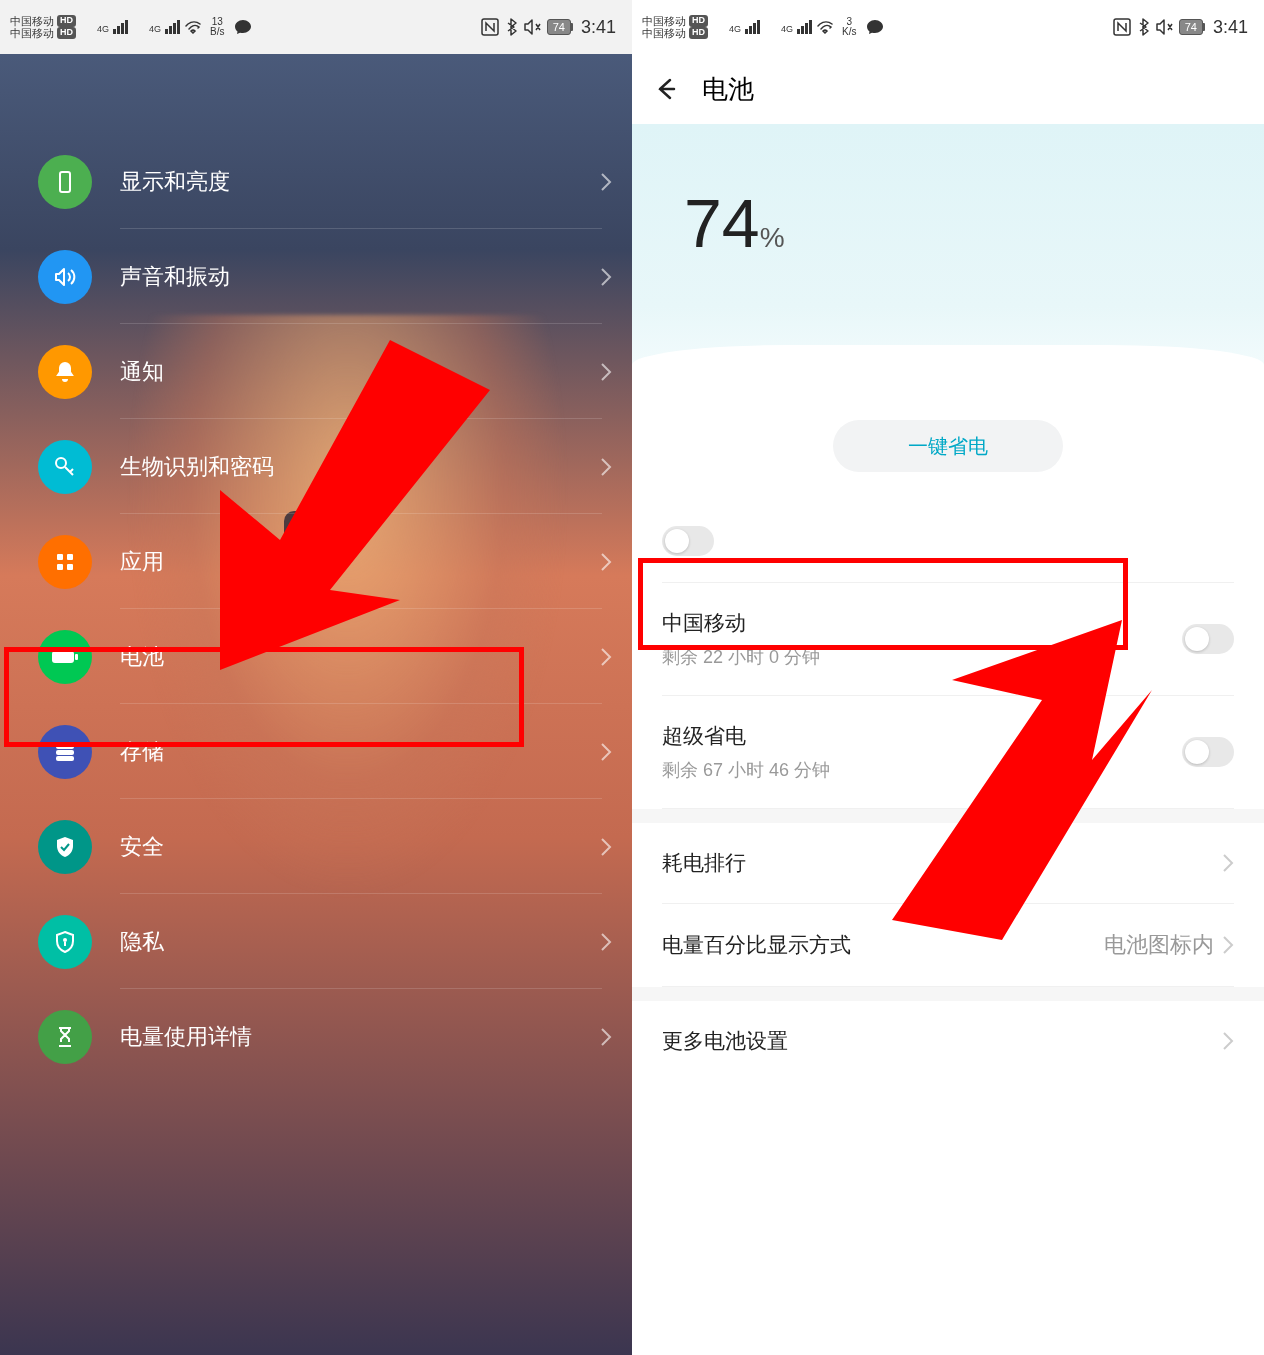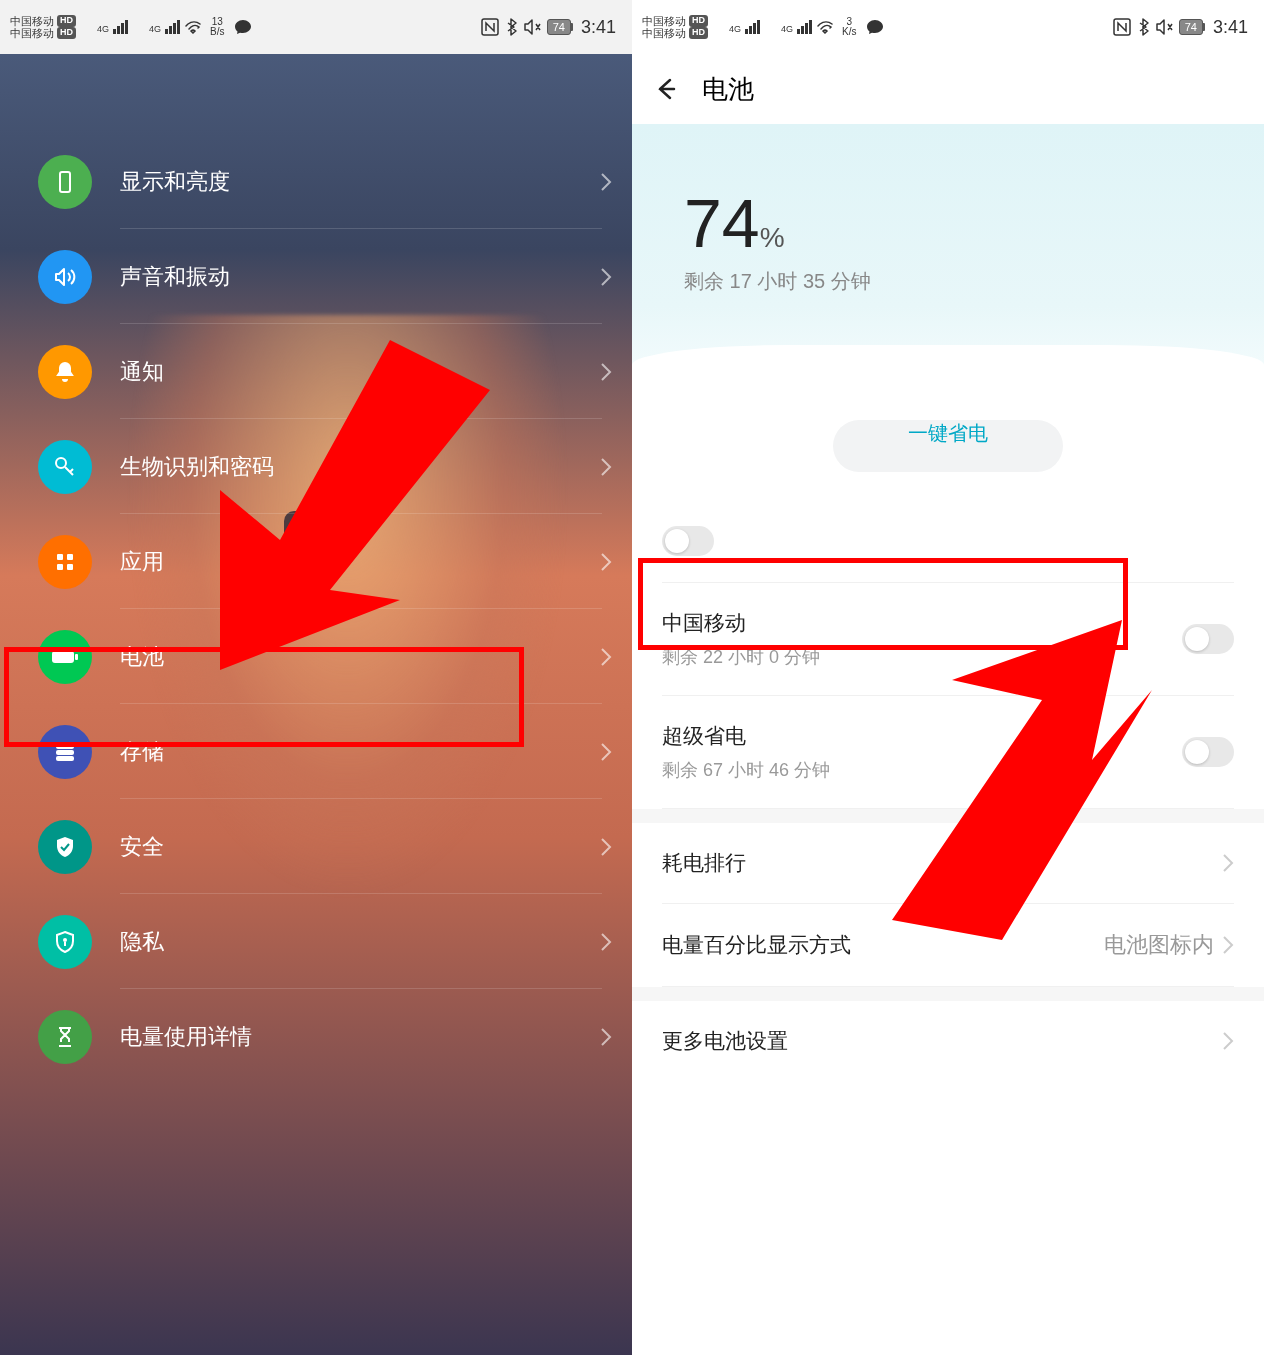--- a/index.html
+++ b/index.html
@@ -42,21 +42,21 @@
 
     
     .page-header { height: 70px; display: flex; align-items: center; padding: 0 20px; gap: 24px; }
     .back-arrow { font-size: 28px; cursor: pointer; }
     .page-title { font-size: 26px; font-weight: 500; }
     .hero { background: linear-gradient(180deg, #dff4f7, #e8f7f9 70%, #f5fcfd); height: 260px; padding: 60px 0 0 52px; position: relative; }
     .hero::after { content:''; position:absolute; left:0; right:0; bottom:-1px; height:40px; background:#fff; border-radius:100% 100% 0 0 / 80px; }
     .pct { font-size: 68px; font-weight: 300; color: #222; display:inline; }
     .pct-sym { font-size: 28px; color: #555; }
     .remain { font-size: 20px; color: #888; margin-top: 6px; }
-    .onekey { width: 230px; height: 52px; background: #f2f3f4; border-radius: 26px; display:flex; align-items:flex-start; justify-content:center; color:#00a8c6; font-size:20px; margin: 36px auto 28px; cursor:pointer; }
+    .onekey { width: 230px; height: 52px; background: #f2f3f4; border-radius: 26px; display:flex; align-items:center; justify-content:center; color:#00a8c6; font-size:20px; margin: 36px auto 28px; cursor:pointer; }
     .opt-group { padding: 0 30px; }
     .opt-row { display: flex; align-items: center; padding: 26px 0; border-bottom: 1px solid #f0f0f0; cursor: pointer; }
     .opt-row:last-child { border-bottom: none; }
     .opt-text { flex: 1; }
     .opt-title { font-size: 21px; color: #222; }
     .opt-sub { font-size: 18px; color: #999; margin-top: 8px; }
     .toggle { width: 52px; height: 30px; background: #e8e8e8; border-radius: 15px; position: relative; cursor: pointer; flex-shrink:0; }
     .toggle::after { content:''; position:absolute; left:3px; top:3px; width:24px; height:24px; background:#fff; border-radius:50%; box-shadow:0 1px 3px rgba(0,0,0,.2); }
     .chev-gray { color:#ccc; font-size:20px; }
     .opt-value { color:#999; font-size:22px; margin-right:8px; }
@@ -372,21 +372,20 @@
       <span class="back-arrow">
           <svg width="26" height="26" viewBox="0 0 26 26">
             <path d="M18 4l-10 9 10 9M8 13h14" stroke="#222" stroke-width="2.5" fill="none" stroke-linecap="round"></path>
           </svg>
         </span>
       <span class="page-title">电池</span>
     </div>
 
     <div class="hero">
       <div><span class="pct">74</span><span class="pct-sym">%</span></div>
-      <div class="remain">剩余 17 小时 35 分钟</div>
     </div>
 
     <div class="onekey">
         <span>一键省电</span>
       </div>
 
     <div class="opt-group">
       <div class="opt-row">
         <div class="toggle"></div>
       </div>

